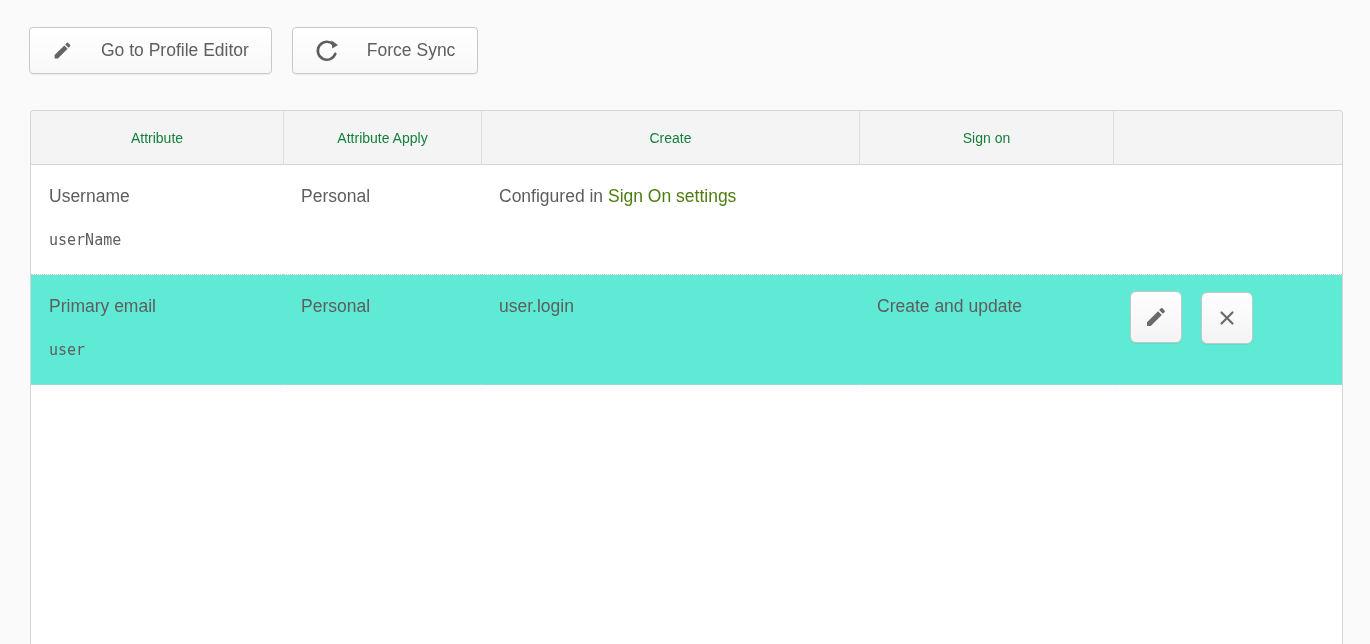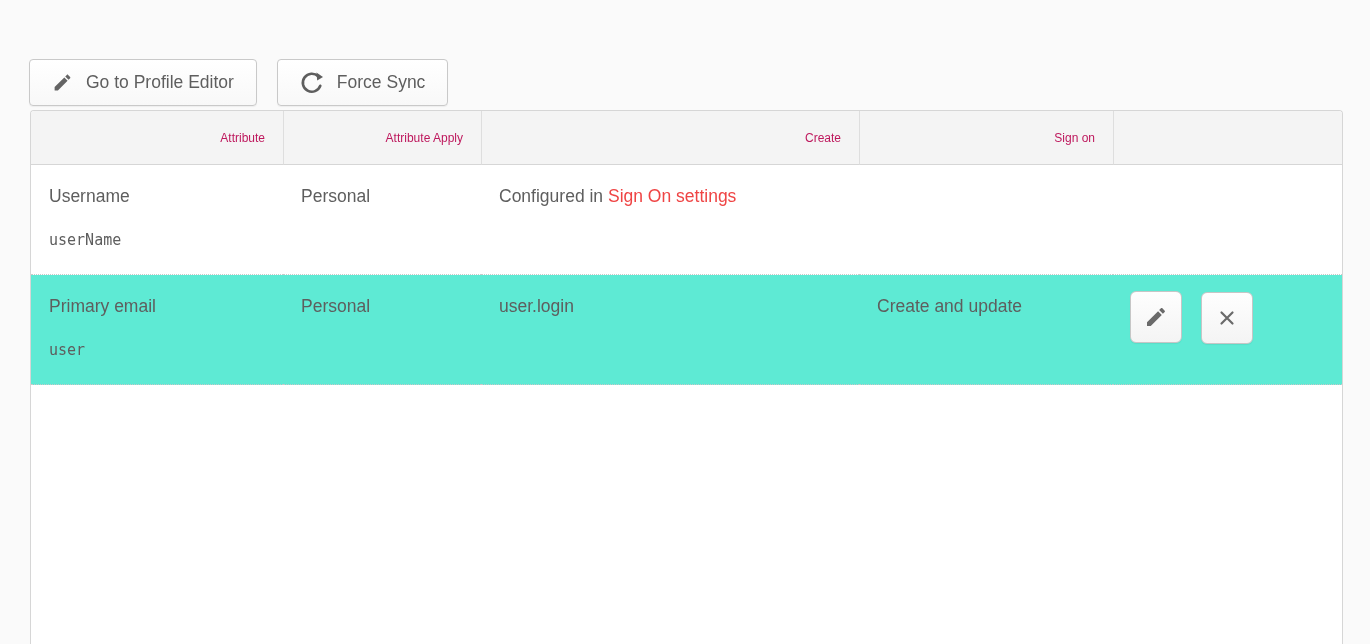--- a/index.html
+++ b/index.html
@@ -9,66 +9,66 @@
     background: #fafafa;
     font-family: "Liberation Sans", sans-serif;
     color: #5e5e5e;
     overflow: hidden;
     position: relative;
   }
 
   
   .toolbar { position: absolute; top: 27px; left: 29px; display: flex; gap: 20px; }
   .btn {
-    display: inline-flex; align-items: center; gap: 13px;
+    display: inline-flex; align-items: center; gap: 28px;
     height: 47px; padding: 0 22px;
     background: linear-gradient(#ffffff, #f8f8f8);
     border: 1px solid #c9c9c9; border-radius: 4px;
     box-shadow: 0 1px 1px rgba(0,0,0,0.05);
     font-family: "Liberation Sans", sans-serif;
     font-size: 17.5px; color: #5e5e5e;
-    cursor: pointer; white-space: nowrap; margin-top: 32px;
+    cursor: pointer; white-space: nowrap;
   }
   .btn svg { flex: 0 0 auto; }
 
   
   .table-wrap {
     position: absolute; top: 110px; left: 30px;
     width: 1313px; height: 534px;
     background: #fff;
     border: 1px solid #d6d6d6; border-bottom: none;
     border-radius: 4px 4px 0 0;
     overflow: hidden;
   }
   table { width: 100%; border-collapse: separate; border-spacing: 0; table-layout: fixed; }
   thead th {
     height: 54px; background: #f4f4f4;
-    text-align: right; vertical-align: middle;
+    text-align: center; vertical-align: middle;
     padding: 0 18px;
-    font-weight: normal; font-size: 12px; color: #be185d;
+    font-weight: normal; font-size: 14px; color: #15803d;
     border-bottom: 1px solid #d6d6d6;
     border-left: 1px solid #dedede;
   }
   thead th:first-child { border-left: none; }
   tbody td {
     height: 110px; vertical-align: top;
     padding: 21px 18px 0 18px;
     font-size: 17.5px; color: #5e5e5e;
     border-bottom: 1px dotted #c9c9c9;
     background: #fff;
   }
   tr.highlighted td { background: #5eead4; }
   tr.filler td { height: 39px; border-bottom: none; padding: 0; }
 
   .attr-sub {
     margin-top: 24px;
     font-family: "DejaVu Sans Mono", "Liberation Mono", monospace;
     font-size: 15px; color: #5e5e5e;
   }
-  .link { color: #ef4444; text-decoration: none; cursor: pointer; }
+  .link { color: #4d7c0f; text-decoration: none; cursor: pointer; }
 
   .actions-cell { padding: 16px 0 0 17px !important; }
   .icon-btn {
     width: 52px; height: 52px;
     border: 1px solid #c6c6c6; border-radius: 6px;
     background: linear-gradient(#fefefe, #f4f4f4);
     box-shadow: 0 1px 1px rgba(0,0,0,0.06);
     display: inline-flex; align-items: center; justify-content: center;
     margin-right: 14px; cursor: pointer; padding: 0;
   }

